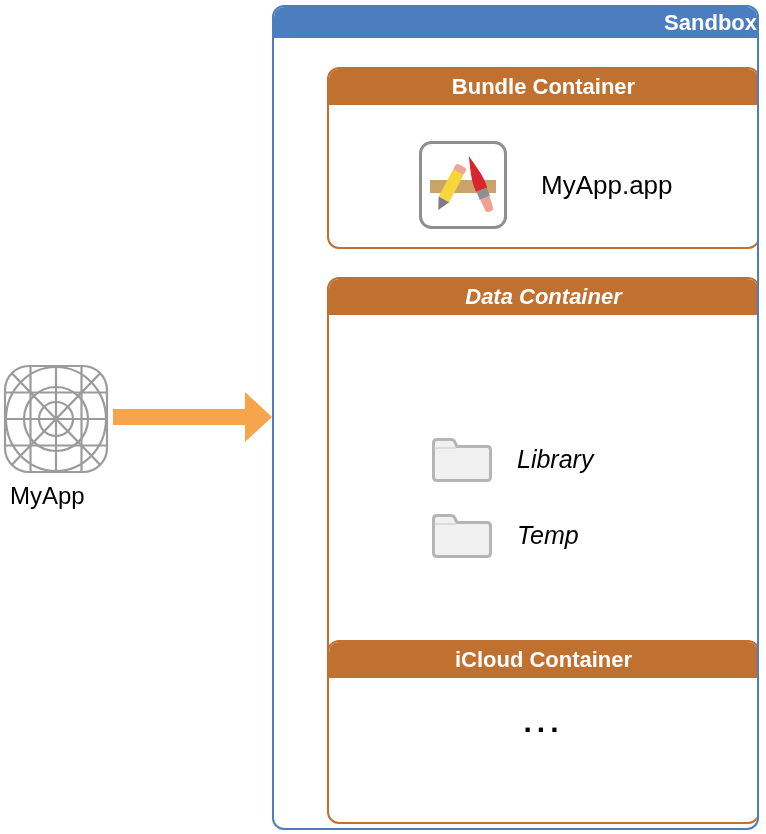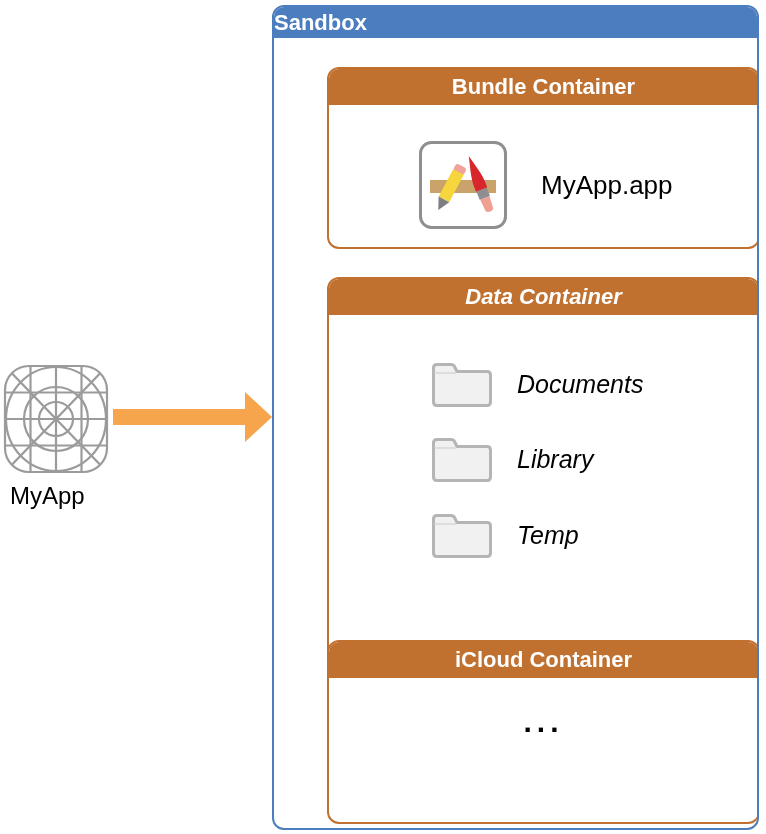--- a/index.html
+++ b/index.html
@@ -28,21 +28,21 @@
 
   
   .app-template{position:absolute;left:2px;top:363px;}
   .app-template-label{position:absolute;left:10px;top:482px;font-size:24px;color:var(--text);}
   .flow-arrow{position:absolute;left:113px;top:390px;}
 
   
   .sandbox{position:absolute;left:272px;top:5px;width:487px;height:825px;
     background:#fff;border:2px solid var(--blue);border-radius:12px;overflow:hidden;}
   .sandbox-header{height:31px;background:var(--blue);color:var(--header-text);
-    font-weight:bold;font-size:22px;text-align:left;line-height:31px;}
+    font-weight:bold;font-size:22px;text-align:right;line-height:31px;}
 
   
   .container{position:absolute;left:29px;width:433px;background:#fff;
     border:2px solid var(--orange);border-radius:12px;overflow:hidden;margin-left:24px;}
   .container-header{height:36px;background:var(--orange);color:var(--header-text);
     font-weight:bold;font-size:22px;text-align:center;line-height:35px;}
   .container.bundle{top:60px;height:182px;}
   .container.data{top:270px;height:393px;font-style:italic;}
   .container.icloud{top:633px;height:184px;}
 
@@ -112,28 +112,20 @@
             <path d="M-5 15 L5 15 L4 28 Q0 31 -4 28 Z" fill="var(--brush-handle)"></path>
           </g>
         </svg>
         <span class="row-label">MyApp.app</span>
       </div>
     </div>
 
     <div class="container data">
       <div class="container-header">Data Container</div>
 
-      <div class="row data-row r0">
-        <svg width="64" height="54" viewBox="0 0 64 54">
-          <path d="M3.5 16 V11 Q3.5 7.5 7 7.5 H21 Q23.5 7.5 24.5 9.5 L27 14.5 L26.3 16 Z" fill="var(--folder-tab)"></path>
-          <path d="M3.5 45 V11 Q3.5 7.5 7 7.5 H21 Q23.5 7.5 24.5 9.5 L27 14.5 H57 Q60.5 14.5 60.5 18 V45 Q60.5 48.5 57 48.5 H7 Q3.5 48.5 3.5 45 Z" fill="var(--folder-fill)" stroke="var(--folder-border)" stroke-width="3" stroke-linejoin="round"></path>
-          <path d="M4.5 16 H26" fill="none" stroke="#d6d6d6" stroke-width="1.5"></path>
-        </svg>
-        <span class="row-label">Documents</span>
-      </div>
 
       <div class="row data-row r1">
         <svg width="64" height="54" viewBox="0 0 64 54">
           <path d="M3.5 16 V11 Q3.5 7.5 7 7.5 H21 Q23.5 7.5 24.5 9.5 L27 14.5 L26.3 16 Z" fill="var(--folder-tab)"></path>
           <path d="M3.5 45 V11 Q3.5 7.5 7 7.5 H21 Q23.5 7.5 24.5 9.5 L27 14.5 H57 Q60.5 14.5 60.5 18 V45 Q60.5 48.5 57 48.5 H7 Q3.5 48.5 3.5 45 Z" fill="var(--folder-fill)" stroke="var(--folder-border)" stroke-width="3" stroke-linejoin="round"></path>
           <path d="M4.5 16 H26" fill="none" stroke="#d6d6d6" stroke-width="1.5"></path>
         </svg>
         <span class="row-label">Library</span>
       </div>
 

